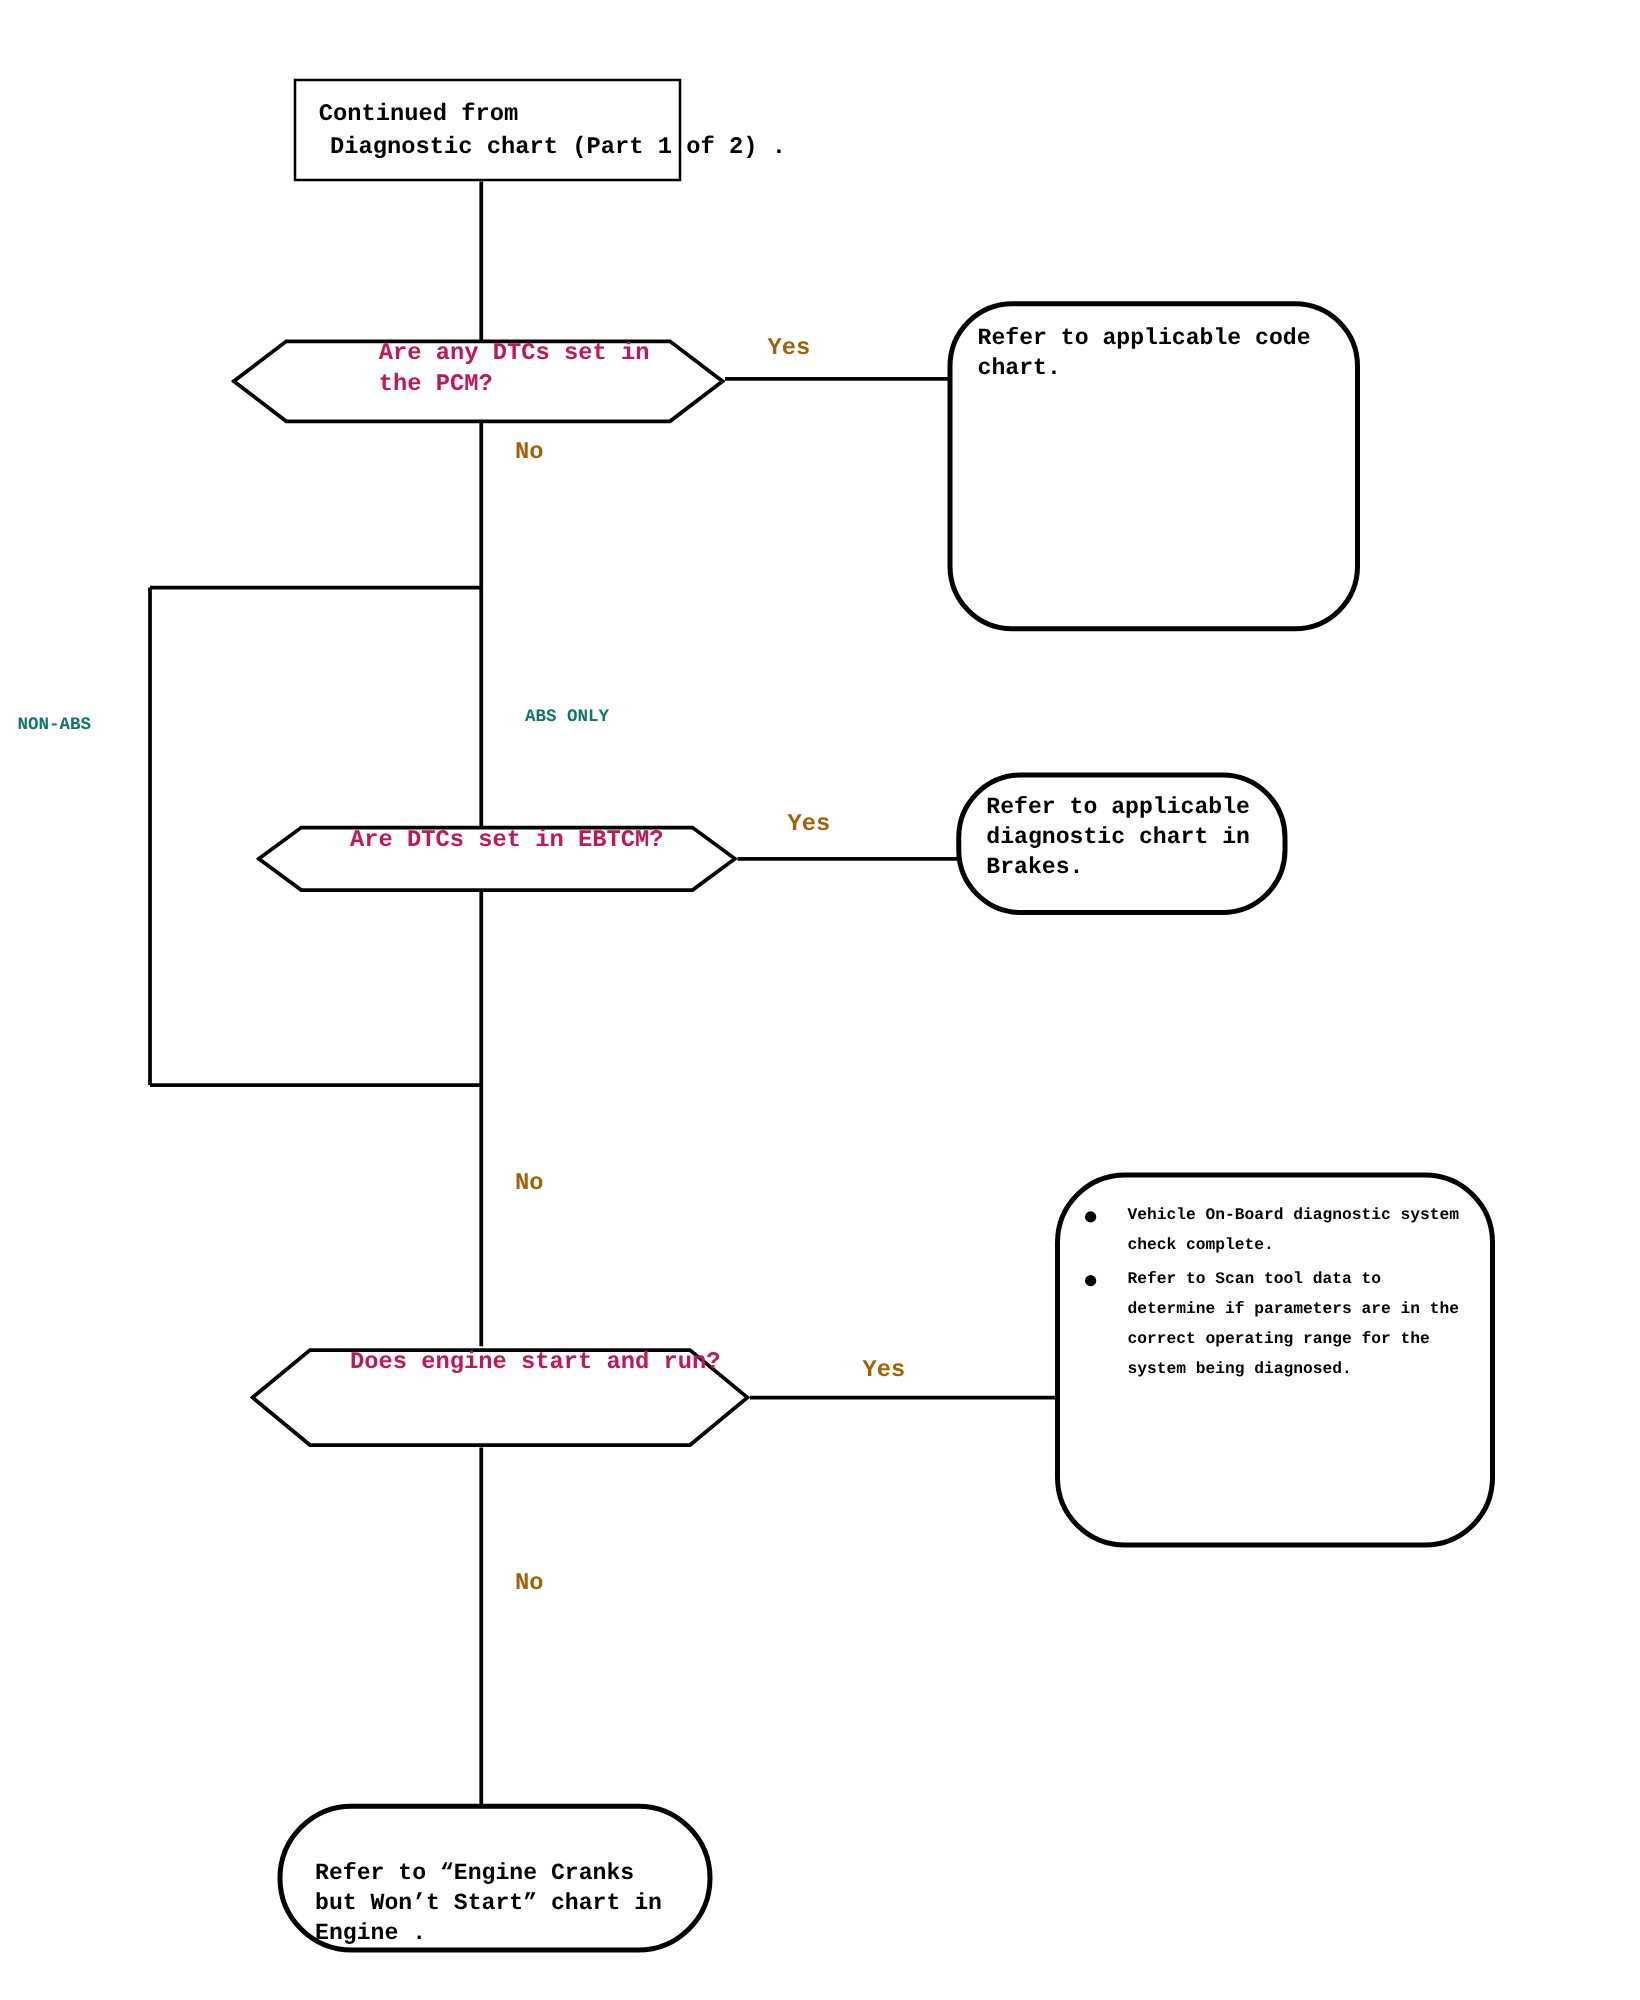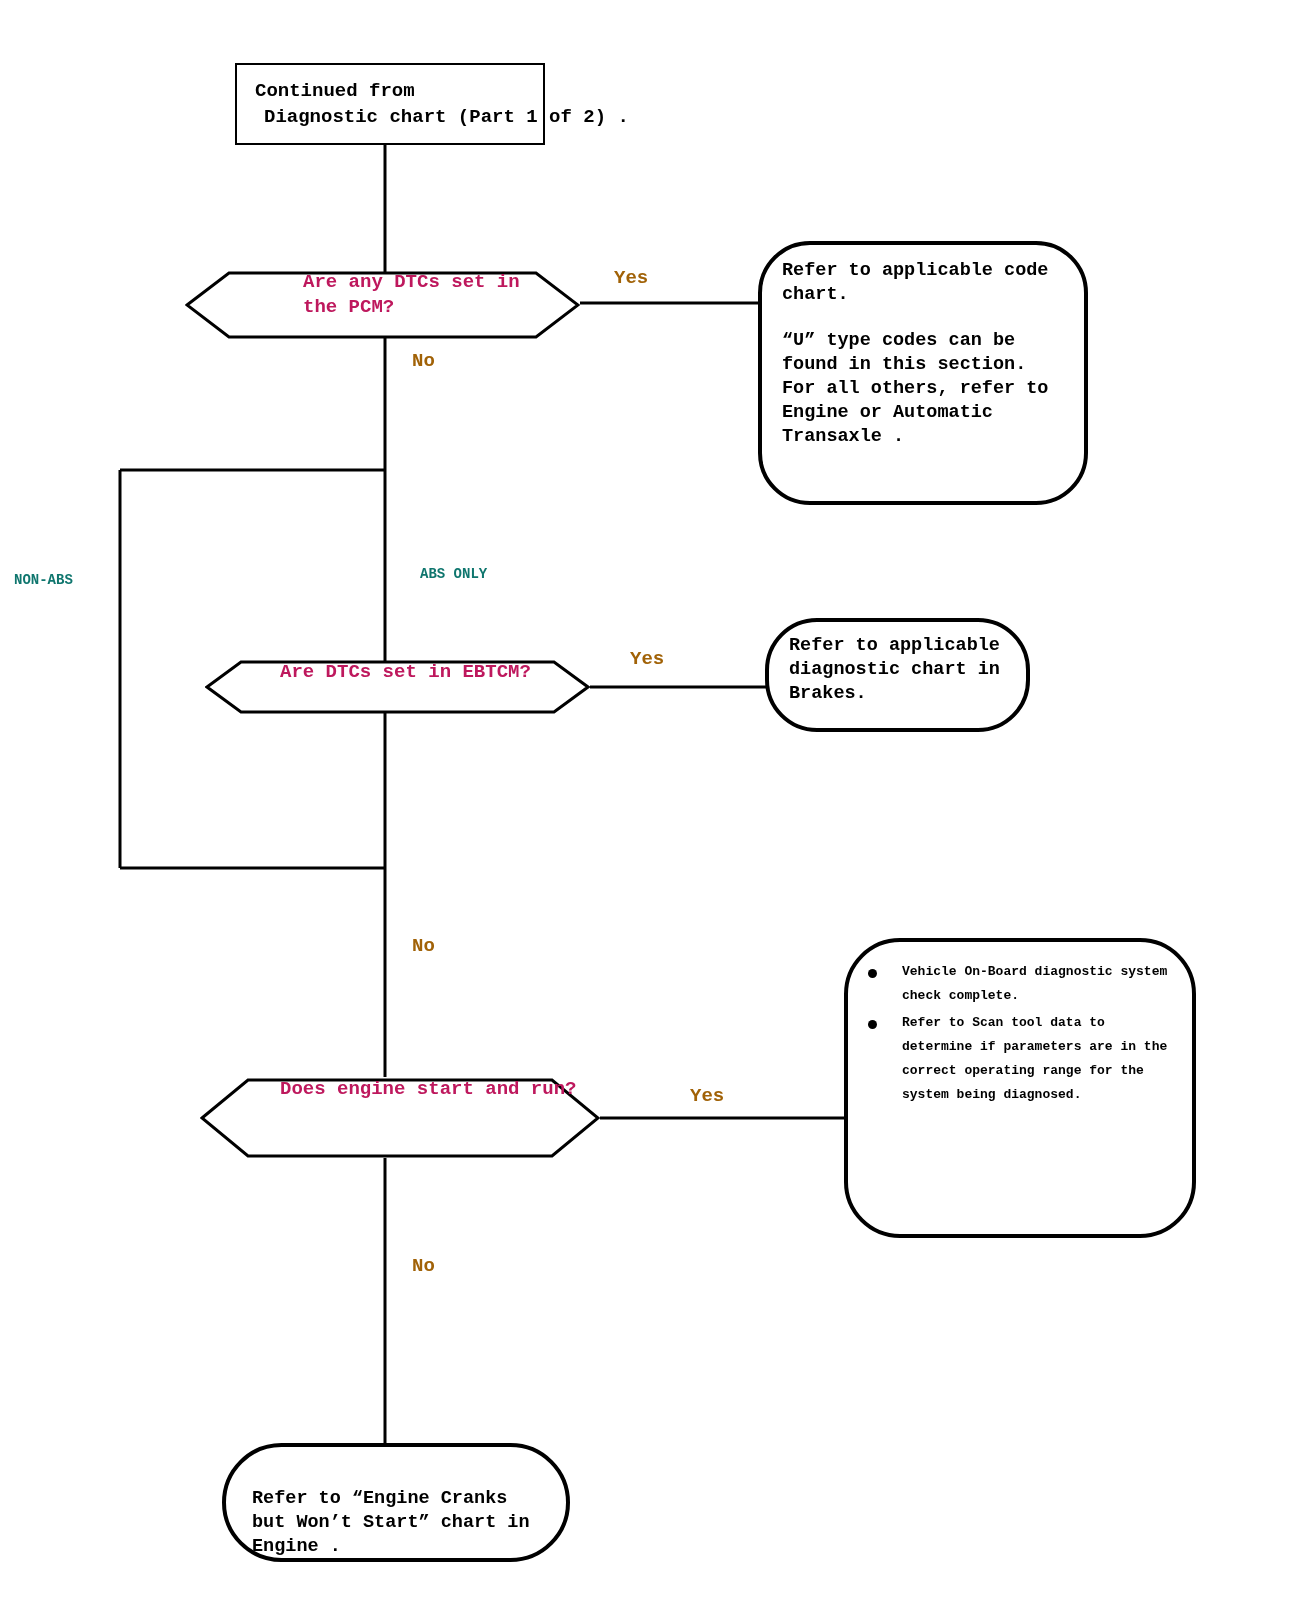--- a/index.html
+++ b/index.html
@@ -173,21 +173,20 @@
       <span>Are any DTCs set in
 the PCM?</span>
     </div>
   </div>
   <div class="edge-label" style="left:614px; top:267px;">Yes</div>
   <div class="edge-label" style="left:412px; top:350px;">No</div>
 
   <div class="node callout" style="left:758px; top:196px; width:330px; height:264px; border-radius:52px;margin-top:45px;">
     <div class="callout-inner">
       <p>Refer to applicable code chart.</p>
-      <p class="gap">“U” type codes can be found in this section. For all others, refer to Engine or Automatic Transaxle .</p>
     </div>
   </div>
 
   <div class="branch-label" style="left:14px; top:572px;">NON-ABS</div>
   <div class="branch-label" style="left:420px; top:566px;">ABS ONLY</div>
 
   <div class="hexwrap" style="left:205px; top:660px; width:385px; height:54px;">
     <svg width="385" height="54" viewBox="0 0 385 54" xmlns="http://www.w3.org/2000/svg">
       <polygon points="2,27 36,2 349,2 383,27 349,52 36,52" fill="#ffffff" stroke="#000000" stroke-width="3"></polygon>
     </svg>

